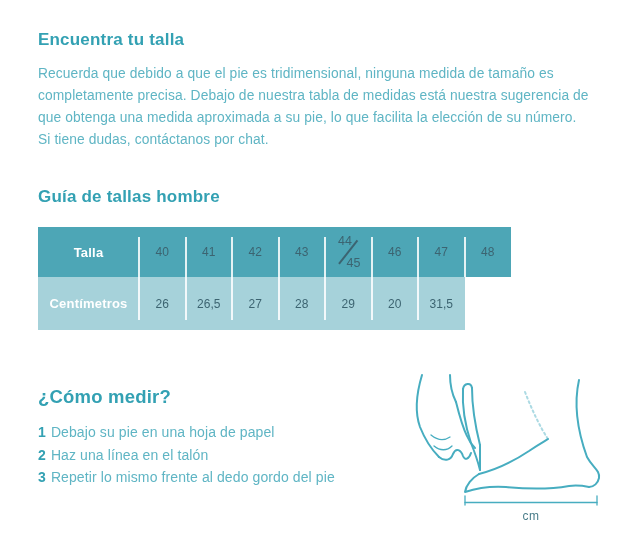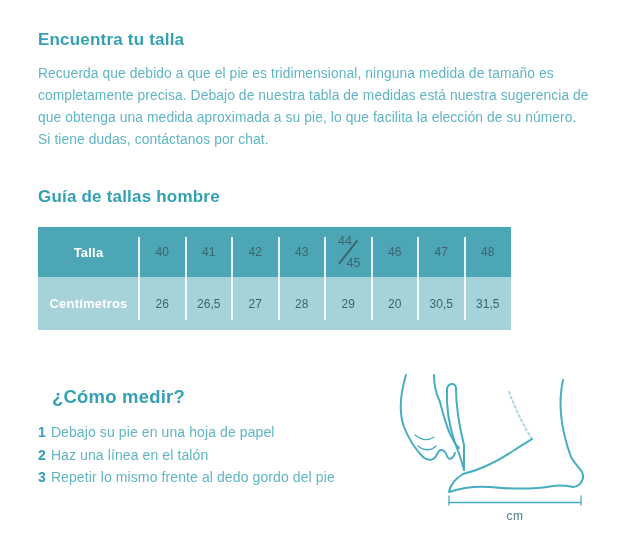--- a/index.html
+++ b/index.html
@@ -60,30 +60,30 @@
   .split-top    { position: absolute; top: 7px;  left: 13px; }
   .split-bottom { position: absolute; bottom: 7px; right: 11px; }
   .split-line {
     position: absolute; left: 50%; top: 50%;
     width: 30px; height: 1.5px; background: var(--table-value-text, #3c6471);
     transform: translate(-50%,-50%) rotate(-52deg);
   }
 
   
   .measure { position: relative; margin-top: 56px; padding: 0 38px; }
-  .measure .h-title { font-size: 18.5px; margin-bottom: 13px; margin-left: 14px; }
+  .measure .h-title { font-size: 18.5px; margin-bottom: 13px; }
   .steps { }
   .step {
     font-size: 14px; line-height: 22.5px;
     color: var(--body-text, #5fb5c4); letter-spacing: .1px;
   }
   .step-num { font-weight: 700; color: var(--heading, #33a1b3); margin-right: 5px; }
 
   .illustration {
-    position: absolute; right: 34px; top: -13px;
+    position: absolute; right: 18px; top: -13px;
     width: 216px; height: 152px;
   }
   .illustration svg { display: block; width: 100%; height: 100%; }
   .sketch {
     fill: none;
     stroke: var(--illustration-stroke, #47adc0);
     stroke-width: 2; stroke-linecap: round; stroke-linejoin: round;
   }
   .sketch-faint { opacity: .45; stroke-dasharray: 2 3; }
   .thin { stroke-width: 1.3; }
@@ -123,21 +123,20 @@
       <div class="cell r1 sep">47</div>
       <div class="cell r1 sep">48</div>
 
       <div class="cell r2 label-cell">Centímetros</div>
       <div class="cell r2 sep">26</div>
       <div class="cell r2 sep">26,5</div>
       <div class="cell r2 sep">27</div>
       <div class="cell r2 sep">28</div>
       <div class="cell r2 sep">29</div>
       <div class="cell r2 sep">20</div>
-      <div class="cell r2 sep">30,5</div>
       <div class="cell r2 sep">31,5</div>
     </div>
   </section>
 
   <section class="measure">
     <div class="measure-left">
       <h2 class="h-title">¿Cómo medir?</h2>
       <div class="steps">
         <div class="step">
           <span class="step-num">1</span><span class="step-text">Debajo su pie en una hoja de papel</span>

